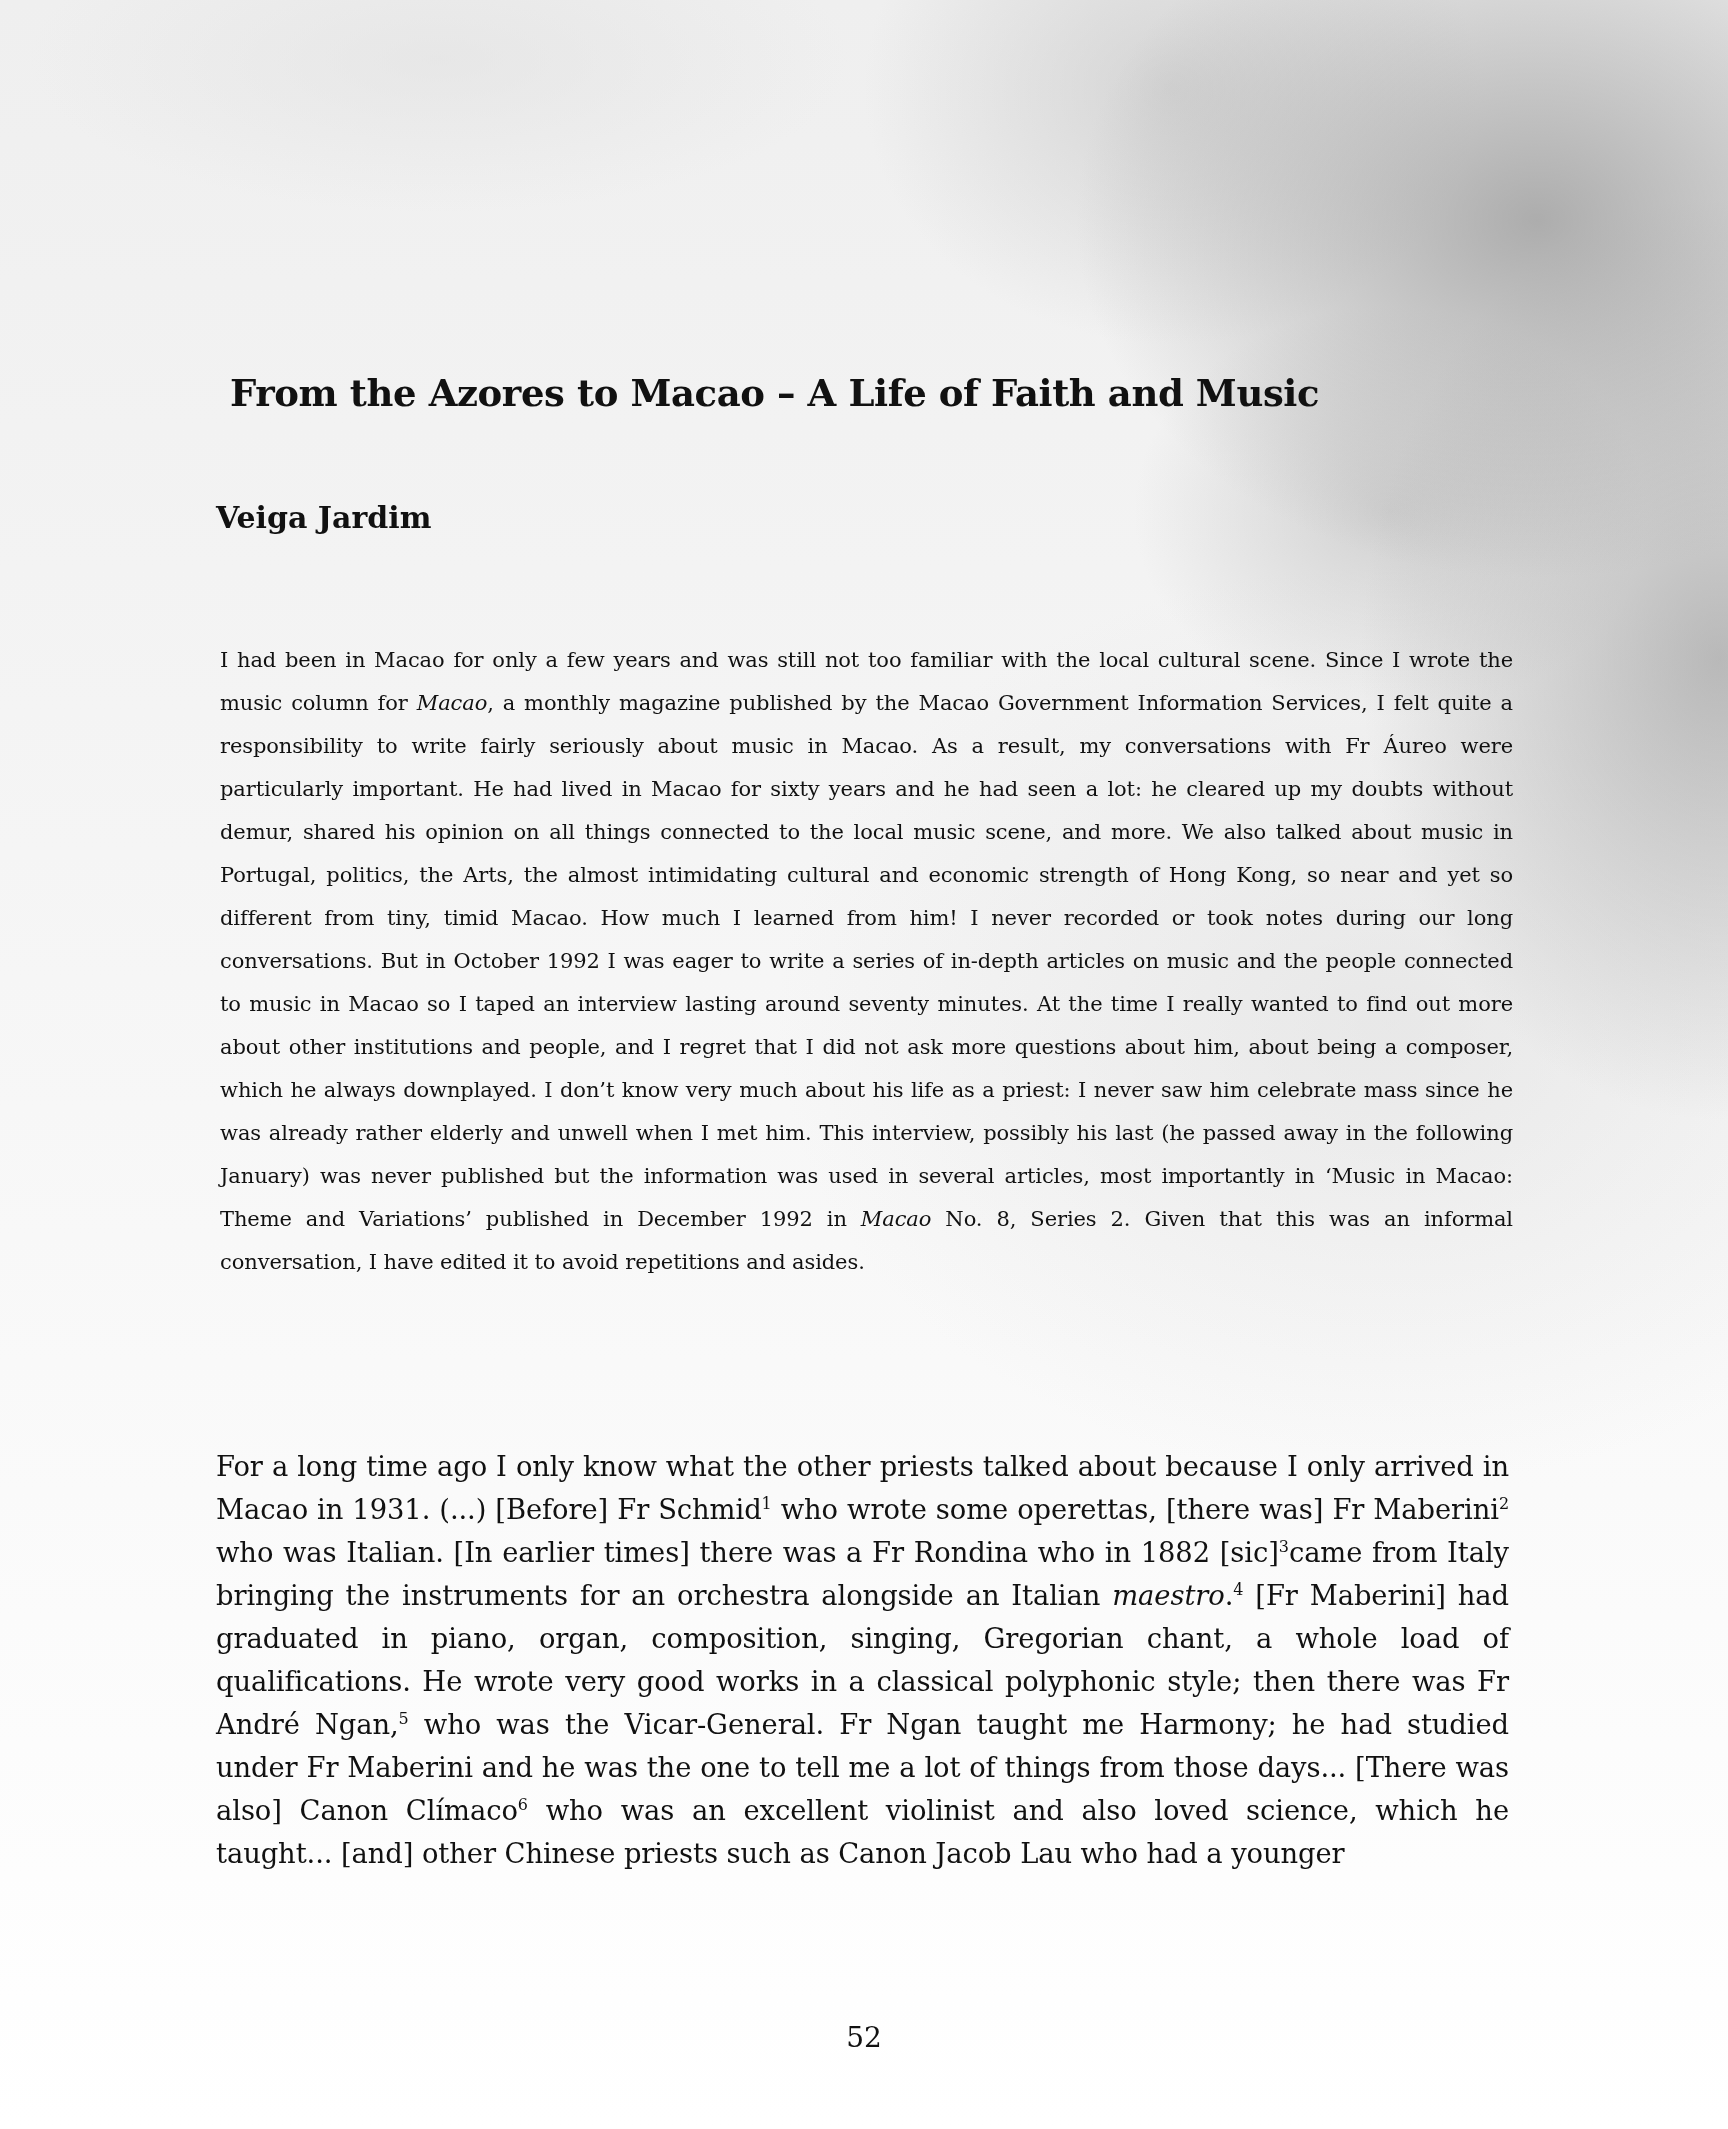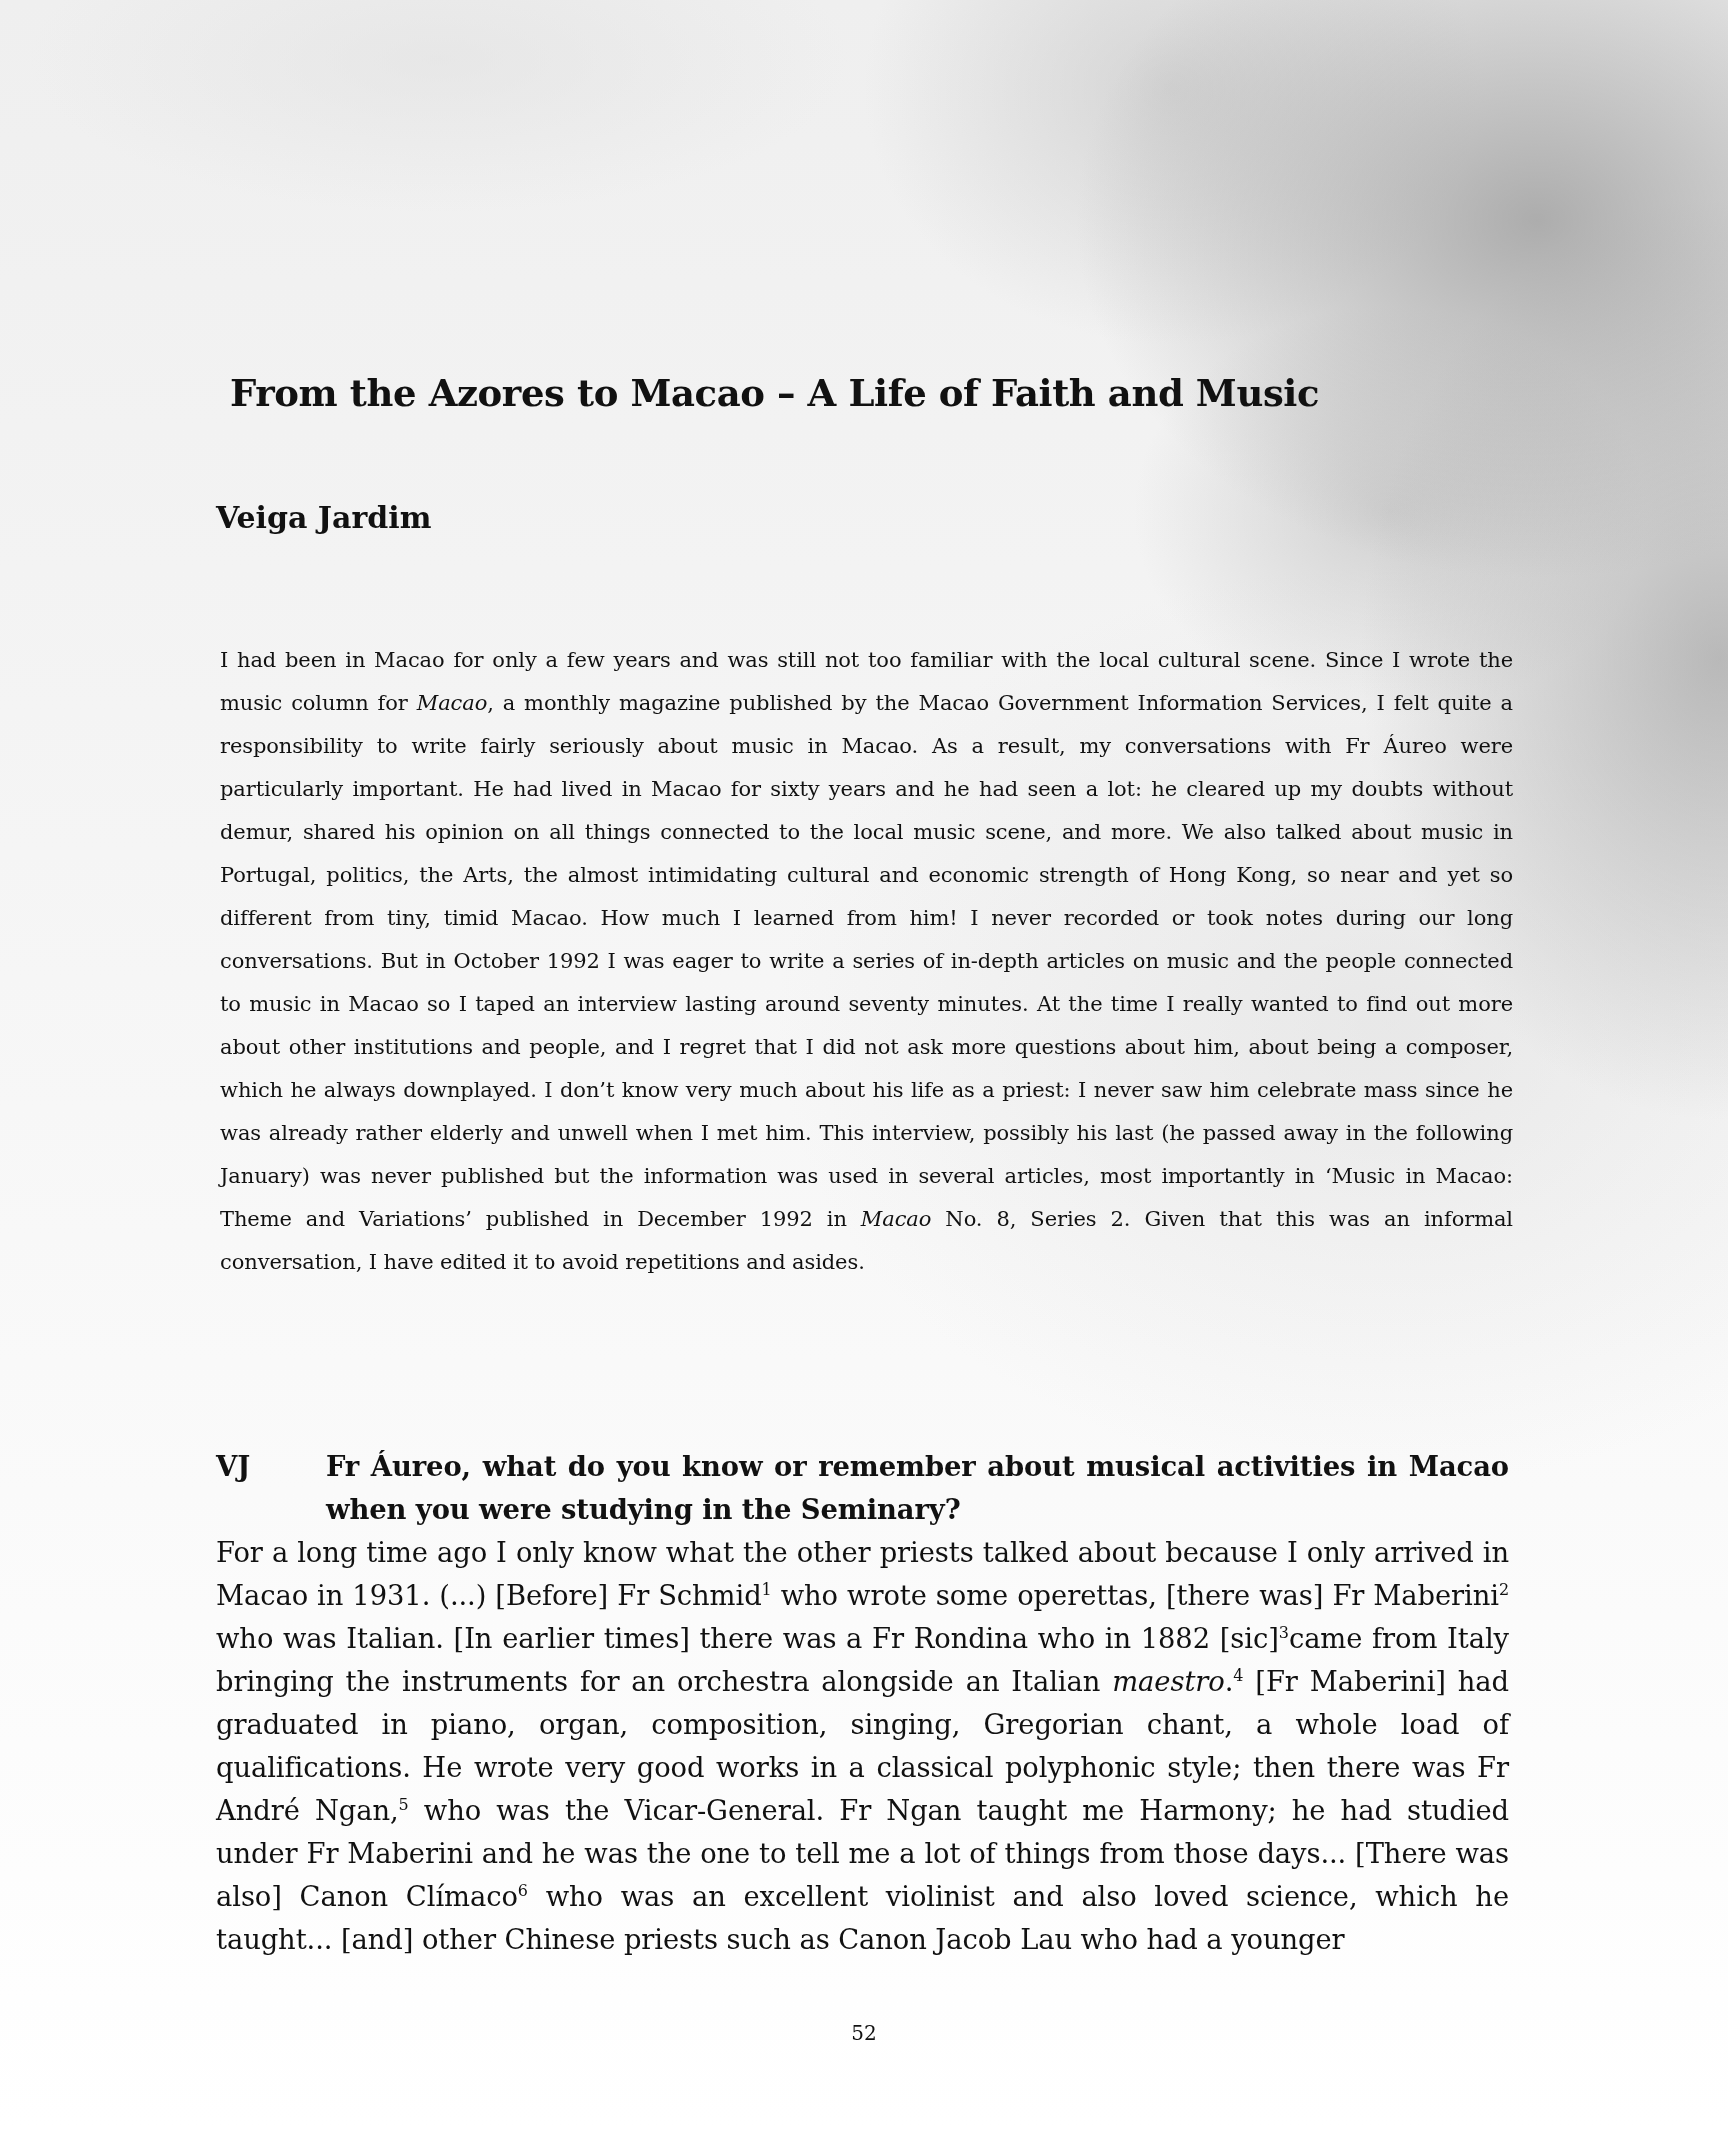--- a/index.html
+++ b/index.html
@@ -38,39 +38,35 @@
   .interview {
     position:absolute; top:1445px; left:0; width:1293px;
   }
   .turn { display:flex; font-size:27.4px; line-height:43px; letter-spacing:-0.1px; }
   .speaker { width:110px; flex:0 0 110px; }
   .utter { flex:1; text-align:justify; }
   .turn.q .speaker, .turn.q .utter { font-weight:bold; }
   sup { font-size:16px; line-height:0; vertical-align:super; }
   .pagenum {
     position:absolute; top:2021px; left:0; width:1728px; text-align:center;
-    font-size:20px; z-index:1;
+    font-size:28px; z-index:1;
   }
 </style>
 </head>
 <body>
 
 <div class="sky"></div>
 
 <div class="page">
   <h1 class="title">From the Azores to Macao – A Life of Faith and Music</h1>
   <p class="author">Veiga Jardim</p>
 
   <p class="intro"><span>I had been in Macao for only a few years and was still not too familiar with the local cultural scene. Since I wrote the music column for </span><em>Macao</em><span>, a monthly magazine published by the Macao Government Information Services, I felt quite a responsibility to write fairly seriously about music in Macao.  As a result, my conversations with Fr Áureo were particularly important.  He had lived in Macao for sixty years and he had seen a lot: he cleared up my doubts without demur, shared his opinion on all things connected to the local music scene, and more.  We also talked about music in Portugal, politics, the Arts, the almost intimidating cultural and economic strength of Hong Kong, so near and yet so different from tiny, timid Macao.  How much I learned from him!  I never recorded or took notes during our long conversations.  But in October 1992 I was eager to write a series of in-depth articles on music and the people connected to music in Macao so I taped an interview lasting around seventy minutes.  At the time I really wanted to find out more about other institutions and people, and I regret that I did not ask more questions about him, about being a composer, which he always downplayed.  I don’t know very much about his life as a priest: I never saw him celebrate mass since he was already rather elderly and unwell when I met him.  This interview, possibly his last (he passed away in the following January) was never published but the information was used in several articles, most importantly in ‘Music in Macao: Theme and Variations’ published in December 1992 in </span><em>Macao</em><span> No. 8, Series 2.  Given that this was an informal conversation, I have edited it to avoid repetitions and asides.</span></p>
 
   <div class="interview">
-    <div class="turn q">
-      <div class="speaker">VJ</div>
-      <div class="utter">Fr Áureo, what do you know or remember about musical activities in Macao when you were studying in the Seminary?</div>
-    </div>
     <div class="turn a">
       <div class="utter"><span>For a long time ago I only know what the other priests talked about because I only arrived in Macao in 1931. (...) [Before] Fr Schmid</span><sup>1</sup><span> who wrote some operettas, [there was] Fr Maberini</span><sup>2</sup><span> who was Italian.  [In earlier times] there was a Fr Rondina who in 1882 [sic]</span><sup>3</sup><span>came from Italy bringing the instruments for an orchestra alongside an Italian </span><em>maestro</em><span>.</span><sup>4</sup><span> [Fr Maberini] had graduated in piano, organ, composition, singing, Gregorian chant, a whole load of qualifications.  He wrote very good works in a classical polyphonic style; then there was Fr André Ngan,</span><sup>5</sup><span> who was the Vicar-General.  Fr Ngan taught me Harmony; he had studied under Fr Maberini and he was the one to tell me a lot of things from those days... [There was also] Canon Clímaco</span><sup>6</sup><span> who was an excellent violinist and also loved science, which he taught... [and] other Chinese priests such as Canon Jacob Lau who had a younger</span></div>
     </div>
   </div>
 </div>
 
 <div class="pagenum">52</div>
 
 
 </body></html>

